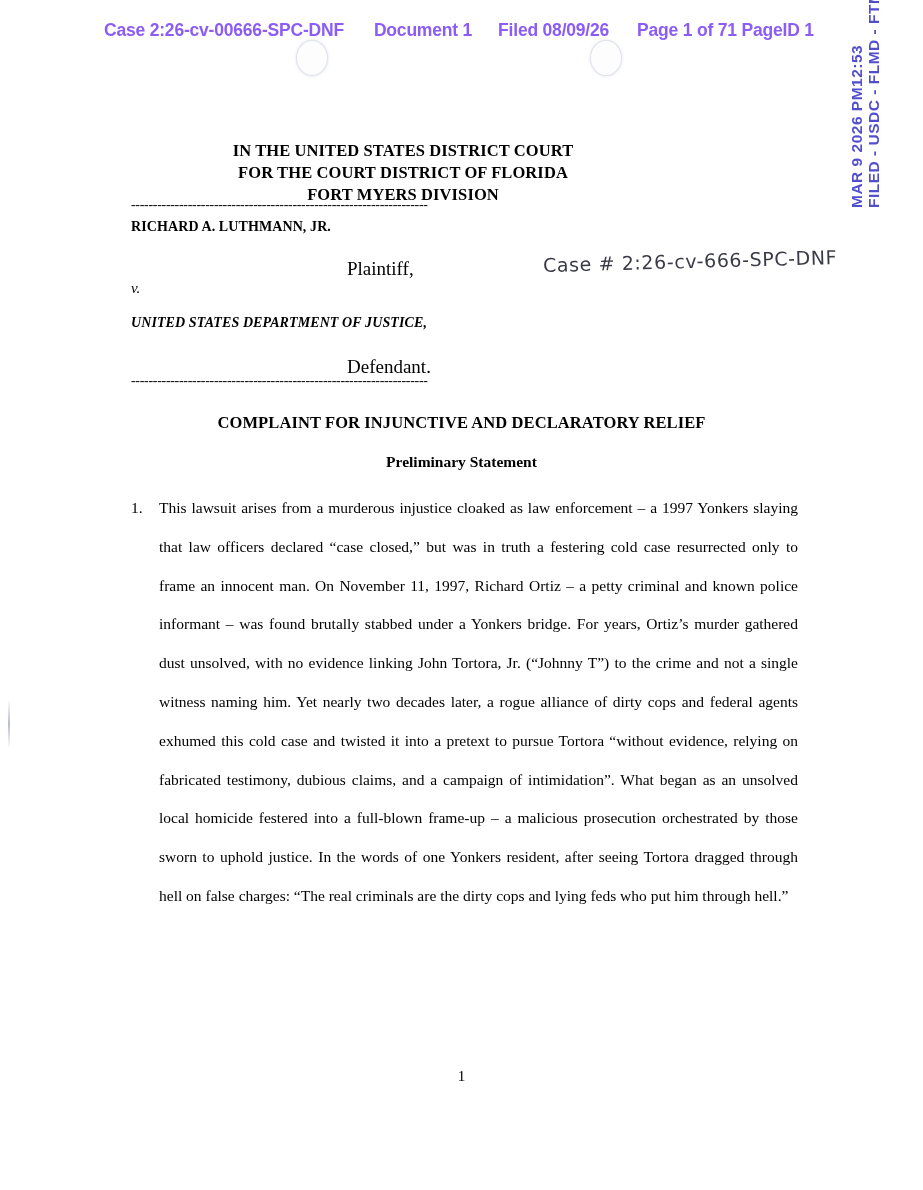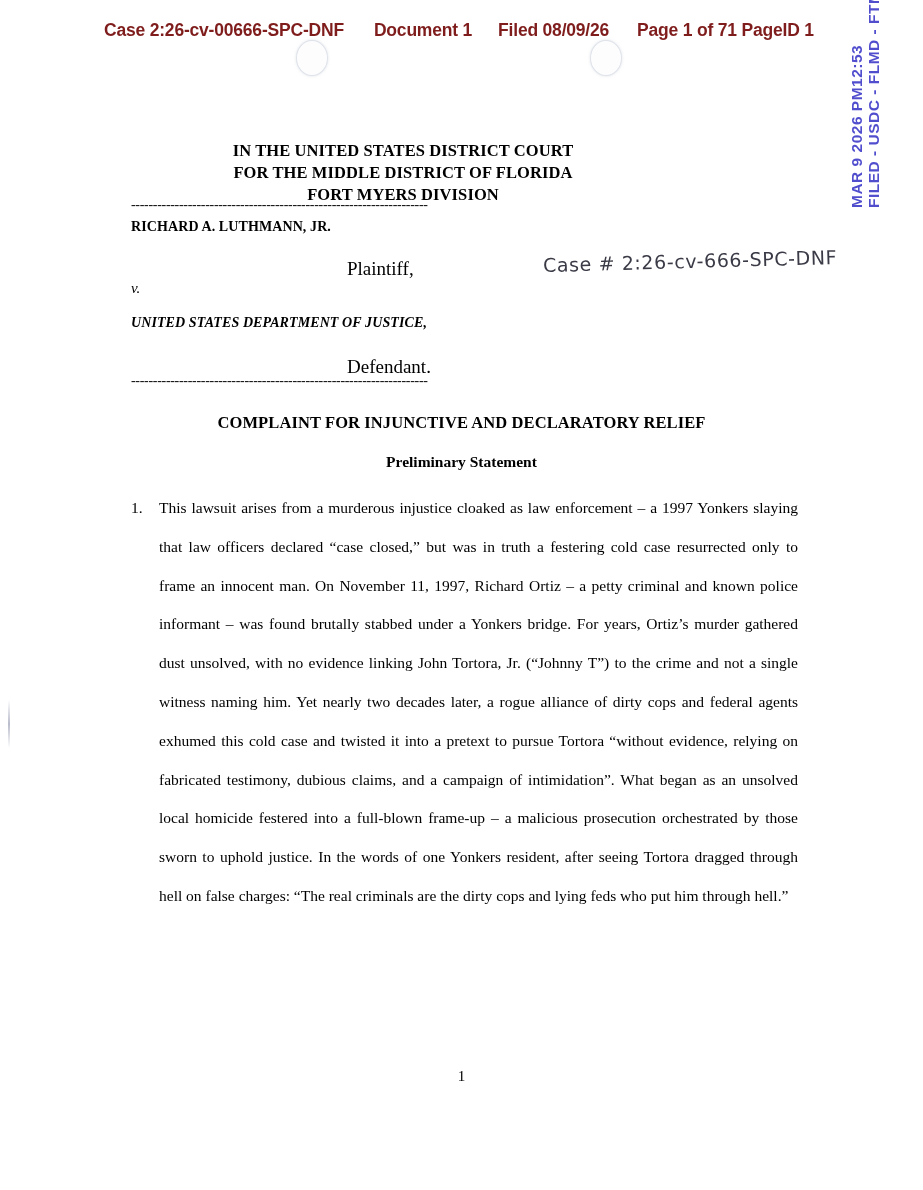--- a/index.html
+++ b/index.html
@@ -27,21 +27,21 @@
     position: absolute;
     top: 20px;
     left: 104px;
     width: 730px;
     display: flex;
     align-items: baseline;
     font-family: "Liberation Sans", "DejaVu Sans", sans-serif;
     font-weight: bold;
     font-size: 17.5px;
     letter-spacing: -0.2px;
-    color: #7f1d1d;
+    color: #8b5cf6;
     white-space: nowrap;
   }
   .ecf-header .seg { display: inline-block; }
   .ecf-gap-1 { width: 30px; }
   .ecf-gap-2 { width: 26px; }
   .ecf-gap-3 { width: 28px; }
 
   
   .filed-stamp {
     position: absolute;
@@ -234,21 +234,21 @@
     <div class="filed-line">MAR 9 2026 PM12:53</div>
     <div class="filed-line">FILED - USDC - FLMD - FTM</div>
   </div>
 
   <div class="hole hole-left"></div>
   <div class="hole hole-right"></div>
   <div class="edge-artifact"></div>
 
   <div class="caption">
     <div>IN THE UNITED STATES DISTRICT COURT</div>
-    <div>FOR THE MIDDLE DISTRICT OF FLORIDA</div>
+    <div>FOR THE COURT DISTRICT OF FLORIDA</div>
     <div>FORT MYERS DIVISION</div>
   </div>
 
   <div class="rule rule-top">--------------------------------------------------------------------</div>
 
   <div class="party-block party-name plaintiff-name" style="position:absolute;">RICHARD A. LUTHMANN, JR.</div>
 
   <div class="role role-plaintiff">Plaintiff,</div>
 
   <div class="vee">v.</div>

